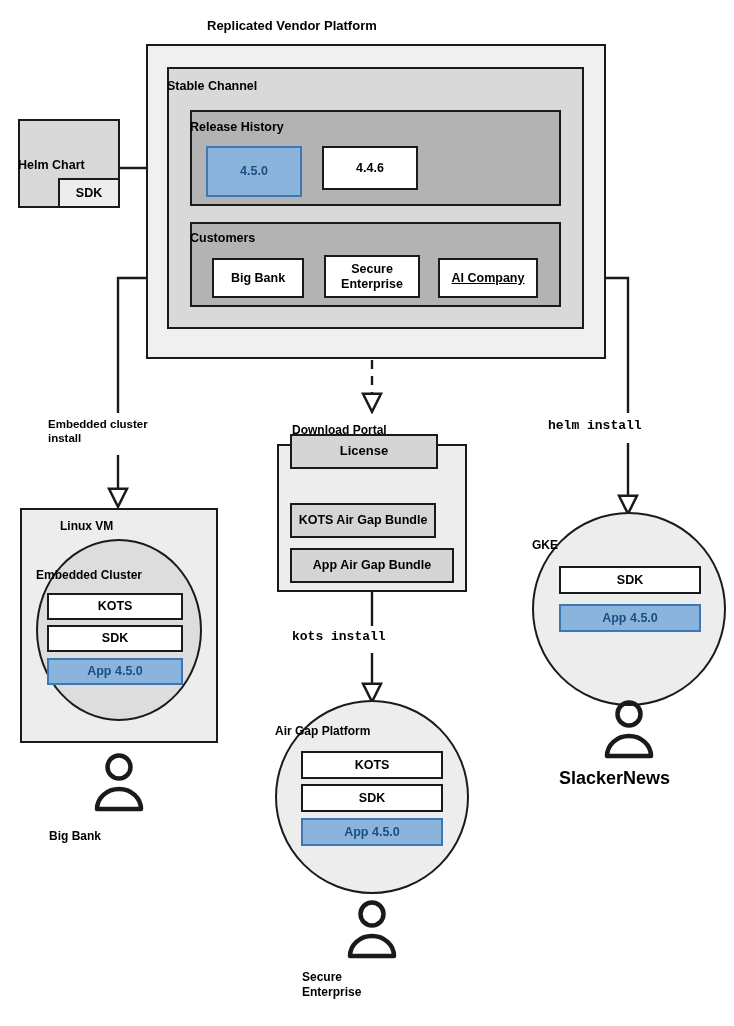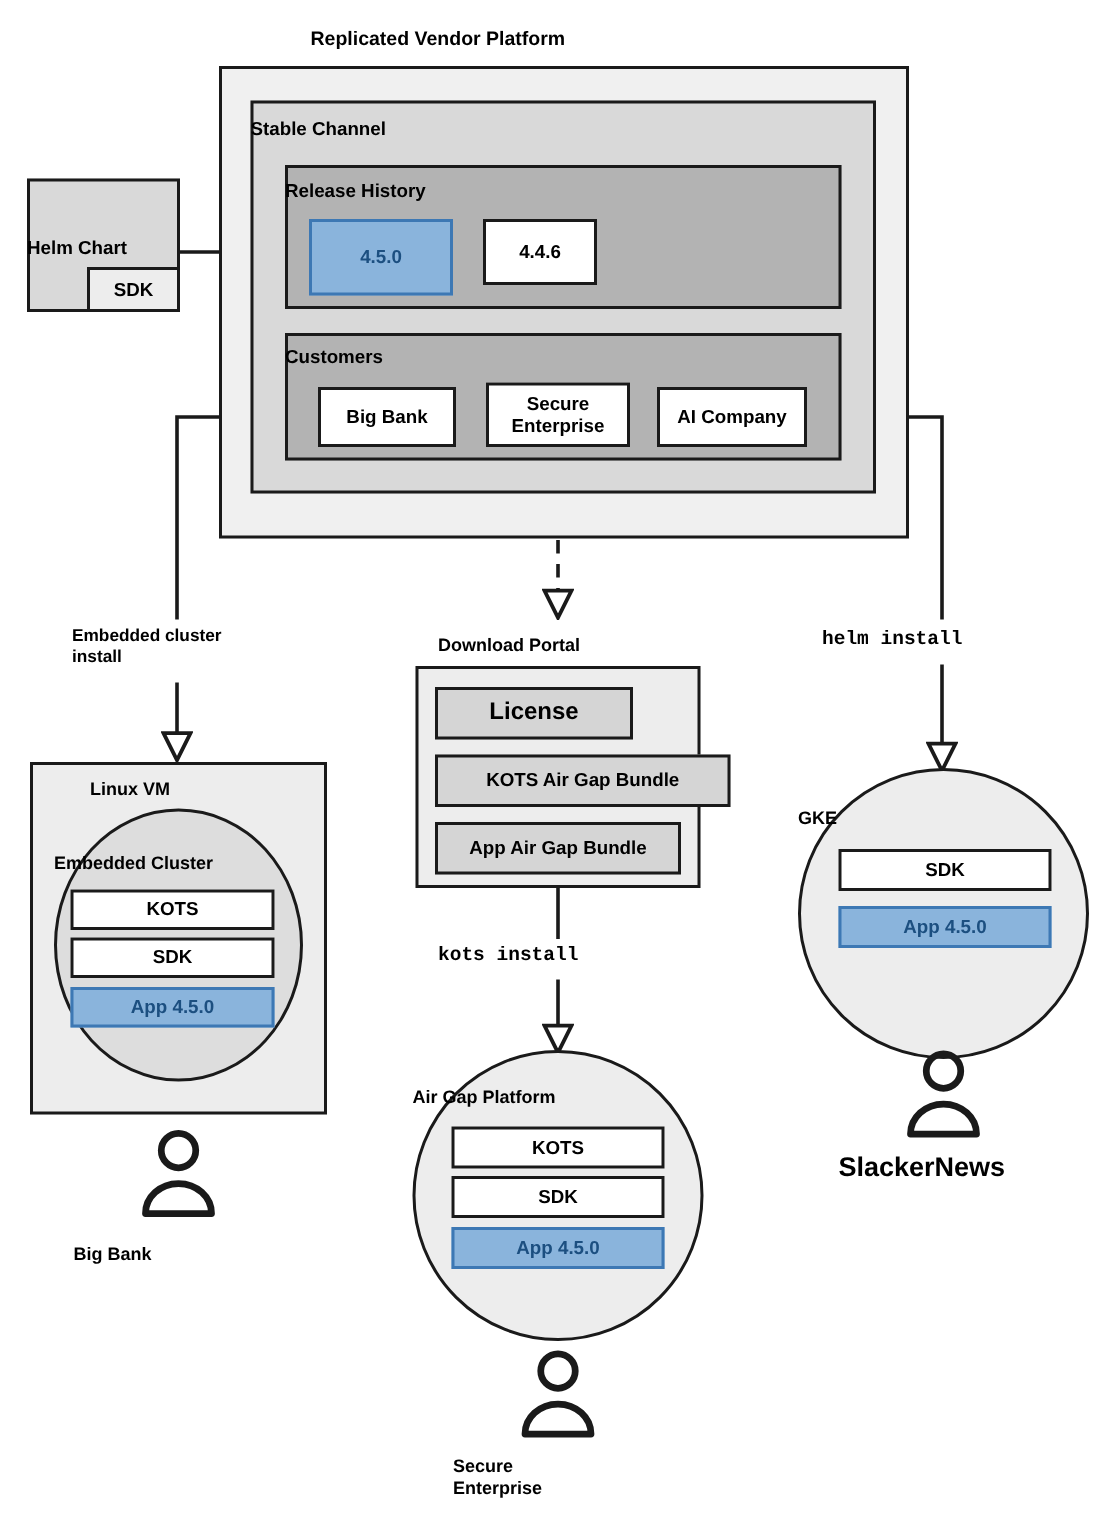--- a/index.html
+++ b/index.html
@@ -75,29 +75,29 @@
 
 <div class="box fill-l1" style="left:146px;top:44px;width:460px;height:315px;display:block;"></div>
 
 <div class="box fill-l2" style="left:167px;top:67px;width:417px;height:262px;display:block;"></div>
 <div class="lbl" style="left:167px;top:79px;width:417px;font-size:12.5px;">Stable Channel</div>
 
 <div class="box fill-l3" style="left:190px;top:110px;width:371px;height:96px;display:block;"></div>
 <div class="lbl" style="left:190px;top:120px;width:371px;font-size:12.5px;">Release History</div>
 
 <div class="box fill-blue" style="left:206px;top:146px;width:96px;height:51px;font-size:12.5px;">4.5.0</div>
-<div class="box fill-white" style="left:322px;top:146px;width:76px;height:44px;font-size:12.5px;">4.4.6</div>
+<div class="box fill-white" style="left:322px;top:146px;width:96px;height:44px;font-size:12.5px;">4.4.6</div>
 
 <div class="box fill-l3" style="left:190px;top:222px;width:371px;height:85px;display:block;"></div>
 <div class="lbl" style="left:190px;top:231px;width:335px;font-size:12.5px;">Customers</div>
 
 <div class="box fill-white" style="left:212px;top:258px;width:92px;height:40px;font-size:12.5px;">Big Bank</div>
 <div class="box fill-white" style="left:324px;top:255px;width:96px;height:43px;font-size:12.5px;white-space:pre-line;">Secure
 Enterprise</div>
-<div class="box fill-white" style="left:438px;top:258px;width:100px;height:40px;font-size:12.5px;">AI Company</div>
+<div class="box fill-white" style="left:438px;top:258px;width:100px;height:40px;font-size:12.5px;text-decoration:underline;">AI Company</div>
 
 <div class="box fill-l2" style="left:18px;top:119px;width:102px;height:89px;display:block;"></div>
 <div class="lbl" style="left:18px;top:158px;width:102px;font-size:12.5px;">Helm Chart</div>
 <div class="box fill-lite" style="left:58px;top:178px;width:62px;height:30px;font-size:12.5px;">SDK</div>
 
 <div class="lbl" style="left:48px;top:417px;width:140px;font-size:11.5px;">Embedded cluster
 install</div>
 
 <div class="lbl" style="left:292px;top:423px;width:160px;font-size:12px;">Download Portal</div>
 
@@ -115,22 +115,22 @@
 <div class="box fill-white" style="left:47px;top:625px;width:136px;height:27px;font-size:12.5px;">SDK</div>
 <div class="box fill-blue" style="left:47px;top:658px;width:136px;height:27px;font-size:12.5px;">App 4.5.0</div>
 
 <svg class="abs" style="left:90px;top:753px;" width="58" height="60" viewBox="0 0 58 60" xmlns="http://www.w3.org/2000/svg">
   <circle cx="29" cy="14" r="11.5" fill="none" stroke="#1a1a1a" stroke-width="4.5"></circle>
   <path d="M7,56 A22,20 0 0 1 51,56 Z" fill="none" stroke="#1a1a1a" stroke-width="4.5" stroke-linejoin="round"></path>
 </svg>
 <div class="lbl" style="left:49px;top:829px;width:140px;font-size:12px;">Big Bank</div>
 
 <div class="box fill-lite" style="left:277px;top:444px;width:190px;height:148px;display:block;"></div>
-<div class="box fill-gray" style="left:290px;top:458px;width:132px;height:35px;font-size:16px;">License</div>
-<div class="box fill-gray" style="left:290px;top:503px;width:197px;height:35px;font-size:12.5px;">KOTS Air Gap Bundle</div>
+<div class="box fill-gray" style="left:290px;top:434px;width:148px;height:35px;font-size:13px;">License</div>
+<div class="box fill-gray" style="left:290px;top:503px;width:146px;height:35px;font-size:12.5px;">KOTS Air Gap Bundle</div>
 <div class="box fill-gray" style="left:290px;top:548px;width:164px;height:35px;font-size:12.5px;">App Air Gap Bundle</div>
 
 <div class="box fill-lite circle" style="left:275px;top:700px;width:194px;height:194px;display:block;"></div>
 <div class="lbl" style="left:275px;top:724px;width:194px;font-size:12px;">Air Gap Platform</div>
 
 <div class="box fill-white" style="left:301px;top:751px;width:142px;height:28px;font-size:12.5px;">KOTS</div>
 <div class="box fill-white" style="left:301px;top:784px;width:142px;height:28px;font-size:12.5px;">SDK</div>
 <div class="box fill-blue" style="left:301px;top:818px;width:142px;height:28px;font-size:12.5px;">App 4.5.0</div>
 
 <svg class="abs" style="left:343px;top:900px;" width="58" height="60" viewBox="0 0 58 60" xmlns="http://www.w3.org/2000/svg">

